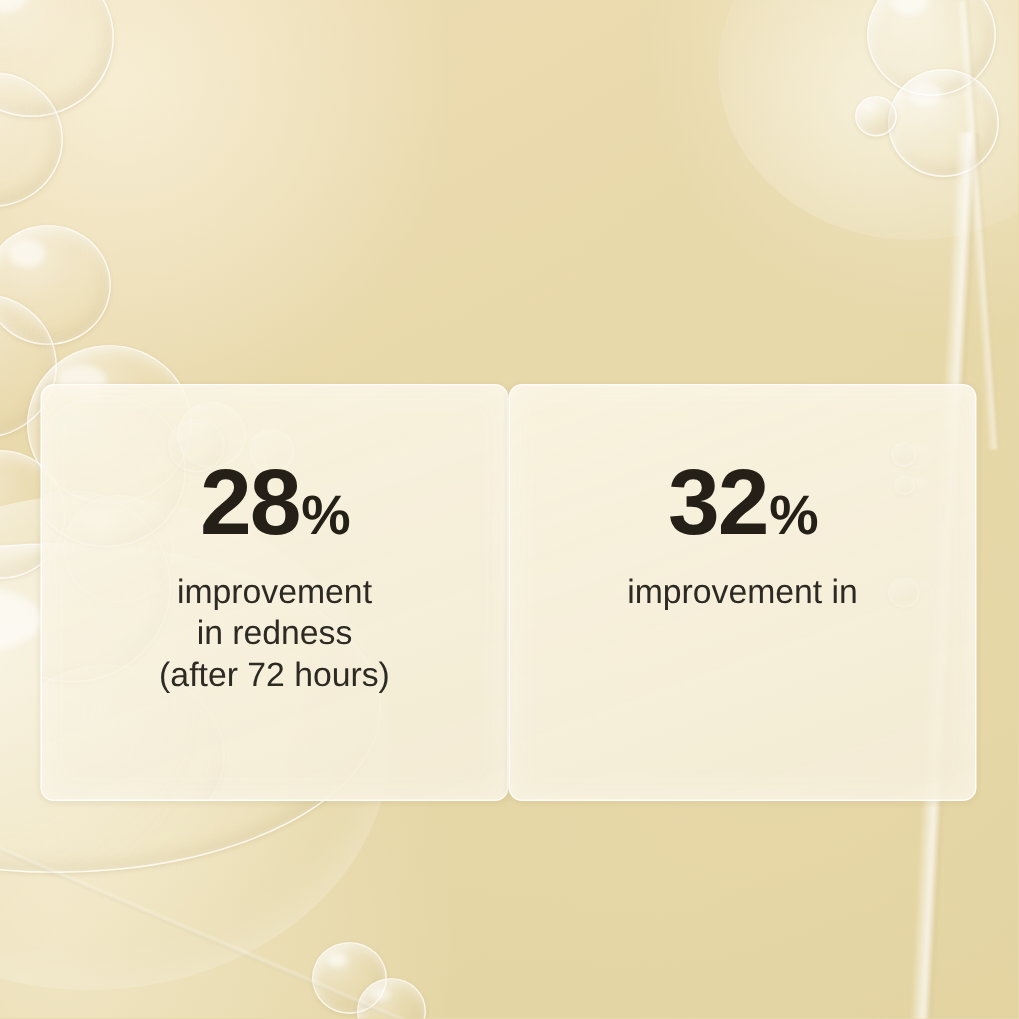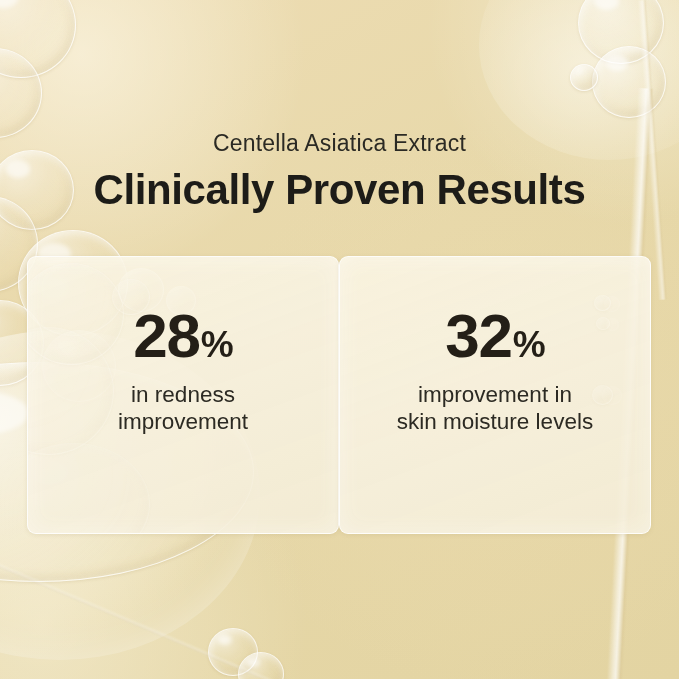--- a/index.html
+++ b/index.html
@@ -114,58 +114,54 @@
   <div class="bubble flat" style="left:606px;top:318px;width:11px;height:11px;opacity:.5;"></div>
   <div class="bubble flat" style="left:602px;top:386px;width:18px;height:17px;opacity:.5;"></div>
 
   <div class="bubble" style="left:208px;top:628px;width:48px;height:46px;"></div>
   <div class="bubble" style="left:238px;top:652px;width:44px;height:42px;"></div>
 
   <div class="streak" style="left:622px;top:88px;width:16px;height:600px;transform:rotate(3deg);"></div>
   <div class="streak" style="left:648px;top:0px;width:9px;height:300px;transform:rotate(-4deg);opacity:.7;"></div>
   <div class="diag" style="left:-20px;top:556px;width:320px;height:3px;transform:rotate(23deg);transform-origin:left center;"></div>
 
-  <div class="head-wrap">
-    <p class="eyebrow">Centella Asiatica Extract</p>
-    <h1 class="headline">Clinically Proven Results</h1>
-  </div>
 
   <div class="cards">
 
     <div class="card">
       <div class="card-ghost">
         <div class="bubble flat" style="left:-10px;top:6px;width:104px;height:100px;opacity:.45;"></div>
         <div class="bubble flat" style="left:84px;top:22px;width:36px;height:34px;opacity:.4;"></div>
         <div class="bubble flat" style="left:-46px;top:70px;width:130px;height:126px;opacity:.35;"></div>
         <div class="bubble flat" style="left:-30px;top:186px;width:150px;height:120px;opacity:.3;"></div>
       </div>
       <div class="card-inner">
         <div class="stat">
           <span class="stat-num">28</span>
             <span class="stat-pct">%</span>
         </div>
         <div class="desc">
+          <div>improvement</div>
           <div>in redness</div>
-          <div>improvement</div>
+          <div>(after 72 hours)</div>
         </div>
       </div>
     </div>
 
     <div class="card">
       <div class="card-ghost">
         <div class="bubble flat" style="left:254px;top:38px;width:15px;height:14px;opacity:.5;"></div>
         <div class="bubble flat" style="left:256px;top:60px;width:12px;height:11px;opacity:.45;"></div>
         <div class="bubble flat" style="left:252px;top:128px;width:19px;height:18px;opacity:.45;"></div>
       </div>
       <div class="card-inner">
         <div class="stat">
           <span class="stat-num">32</span>
             <span class="stat-pct">%</span>
         </div>
         <div class="desc">
           <div>improvement in</div>
-          <div>skin moisture levels</div>
         </div>
       </div>
     </div>
 
   </div>
 </div>
 
 </body></html>

